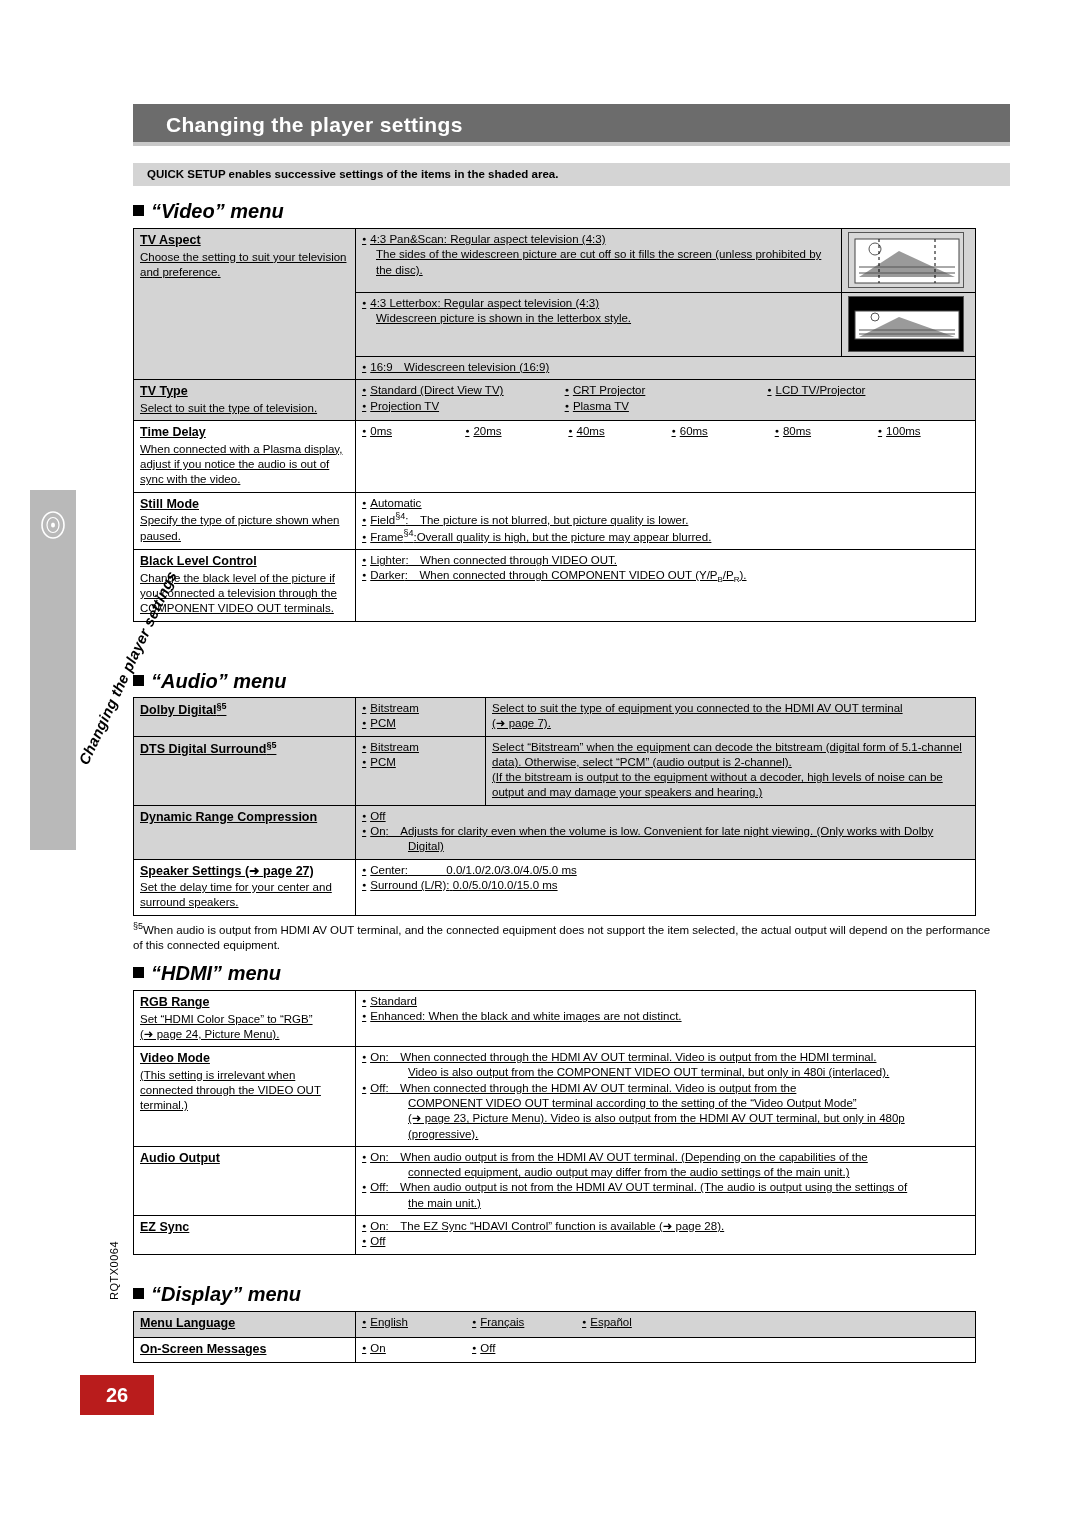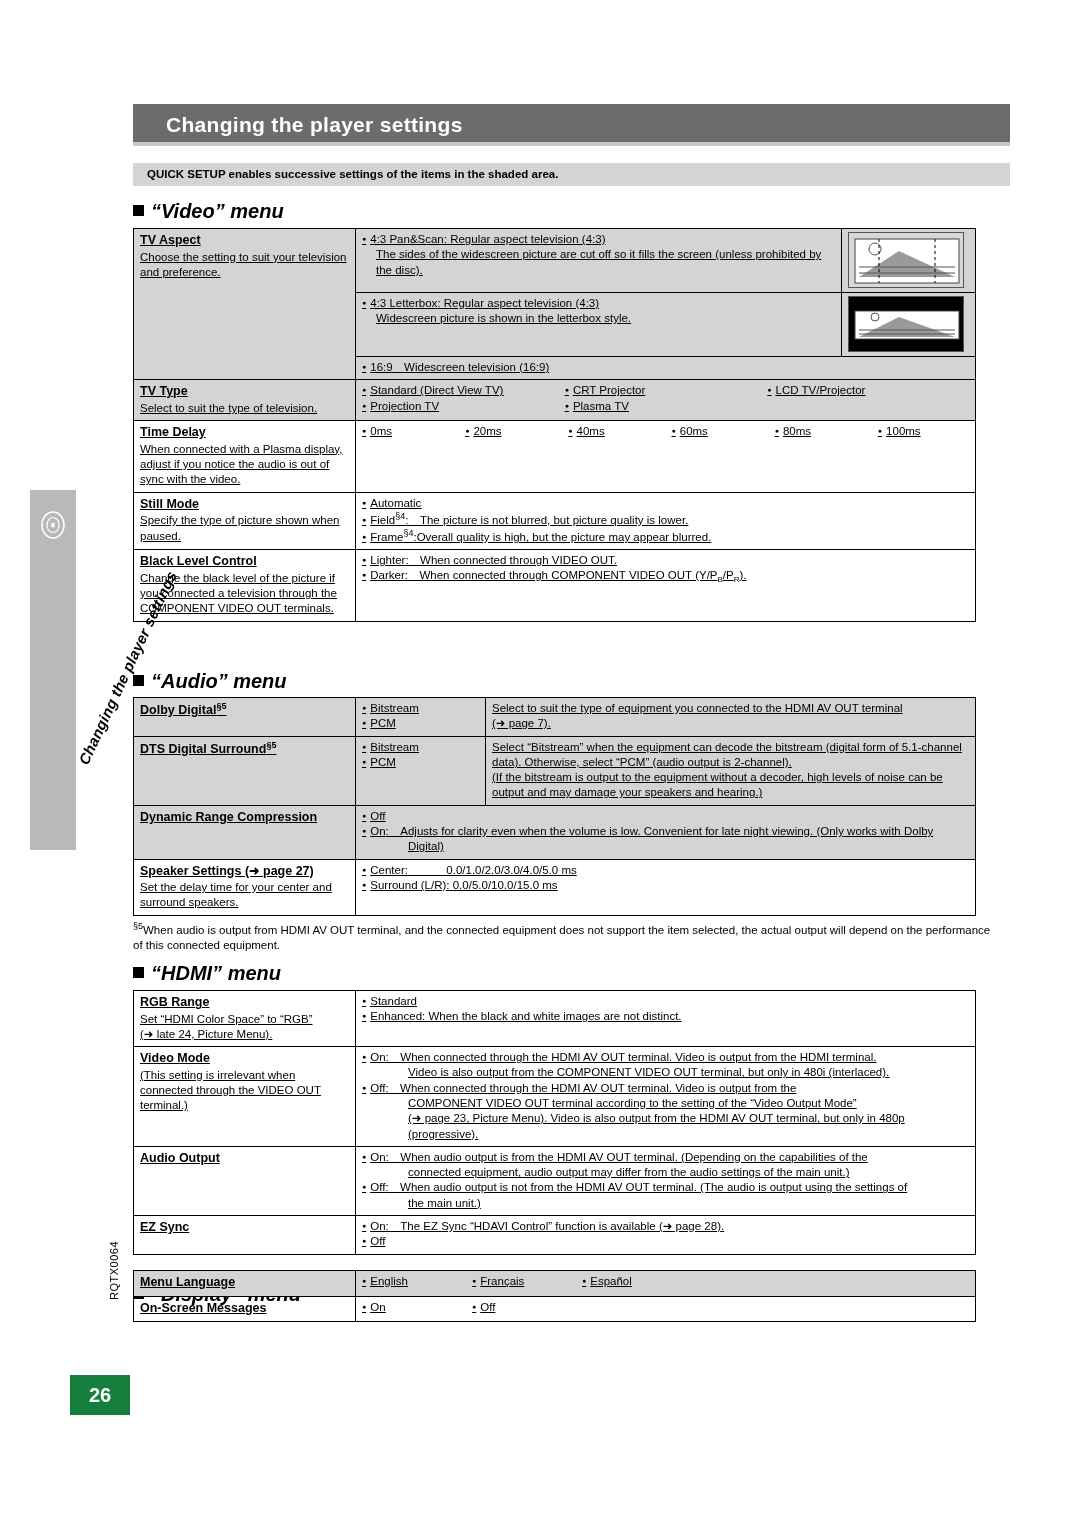--- a/index.html
+++ b/index.html
@@ -111,23 +111,23 @@
   .footnote {
     position:absolute;
     font-size:11.5px;
     line-height:1.35;
     width:860px;
   }
 
   
   .pagenum {
     position:absolute;
-    left:70px; top:1375px;
-    width:60px; height:40px;
-    background:#15803d; color:#fff;
+    left:80px; top:1375px;
+    width:74px; height:40px;
+    background:#b91c1c; color:#fff;
     font-size:20px; font-weight:bold;
     display:flex; align-items:center; justify-content:center;
   }
 
   
   .illus {
     position:relative;
     width:116px; height:56px;
     border:1px solid #555;
     background:#cfcfcf;
@@ -341,21 +341,21 @@
   <div class="sec-head" style="left:133px; top:962px;">
     <span class="sq"></span><span>“HDMI” menu</span>
   </div>
 
   <table class="tbl" style="top:990px;">
     <tbody>
         <tr>
       <td class="lbl">
         <span class="rowname">RGB Range</span>
         <span>Set “HDMI Color Space” to “RGB”</span><br>
-        <span>(➜ late 24, Picture Menu).</span>
+        <span>(➜ page 24, Picture Menu).</span>
       </td>
       <td colspan="2">
         <span class="hang"><span class="bullet"></span><span class="u">Standard</span></span>
         <span class="hang"><span class="bullet"></span><span>Enhanced: When the black and white images are not distinct.</span></span>
       </td>
     </tr>
     <tr>
       <td class="lbl">
         <span class="rowname">Video Mode</span>
         <span>(This setting is irrelevant when connected through the VIDEO OUT terminal.)</span>
@@ -389,21 +389,21 @@
         <span class="hang"><span class="bullet"></span><span>Off</span></span>
       </td>
     </tr>
   </tbody>
     </table>
 
   <div class="sec-head" style="left:133px; top:1283px;">
     <span class="sq"></span><span>“Display” menu</span>
   </div>
 
-  <table class="tbl" style="top:1270px;padding-left:44px;">
+  <table class="tbl" style="top:1311px;padding-left:44px;">
     <tbody>
         <tr>
       <td class="lbl shaded">
         <span class="rowname">Menu Language</span>
       </td>
       <td class="shaded" colspan="2">
         <div class="cols3">
           <div style="width:110px;"><span class="bullet"></span><span class="u">English</span></div>
           <div style="width:110px;"><span class="bullet"></span><span>Français</span></div>
           <div style="width:110px;"><span class="bullet"></span><span>Español</span></div>

